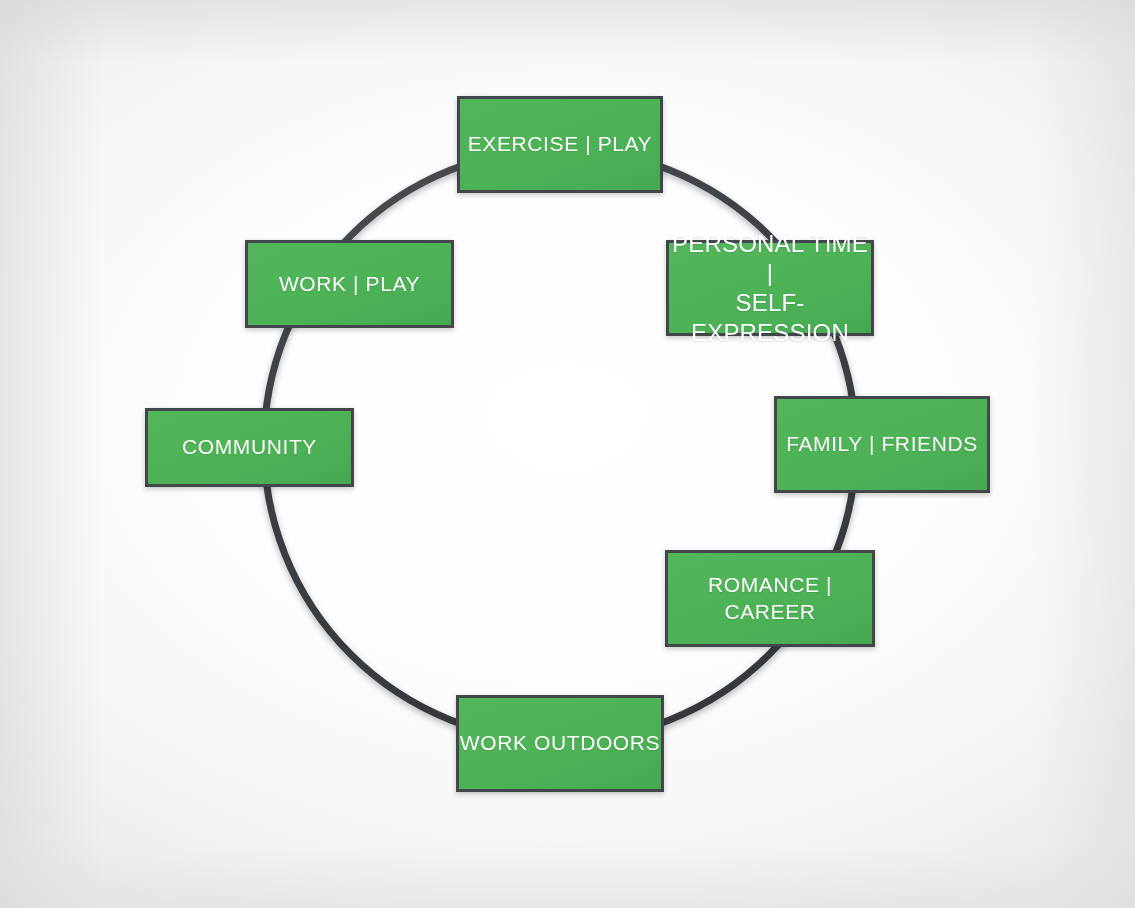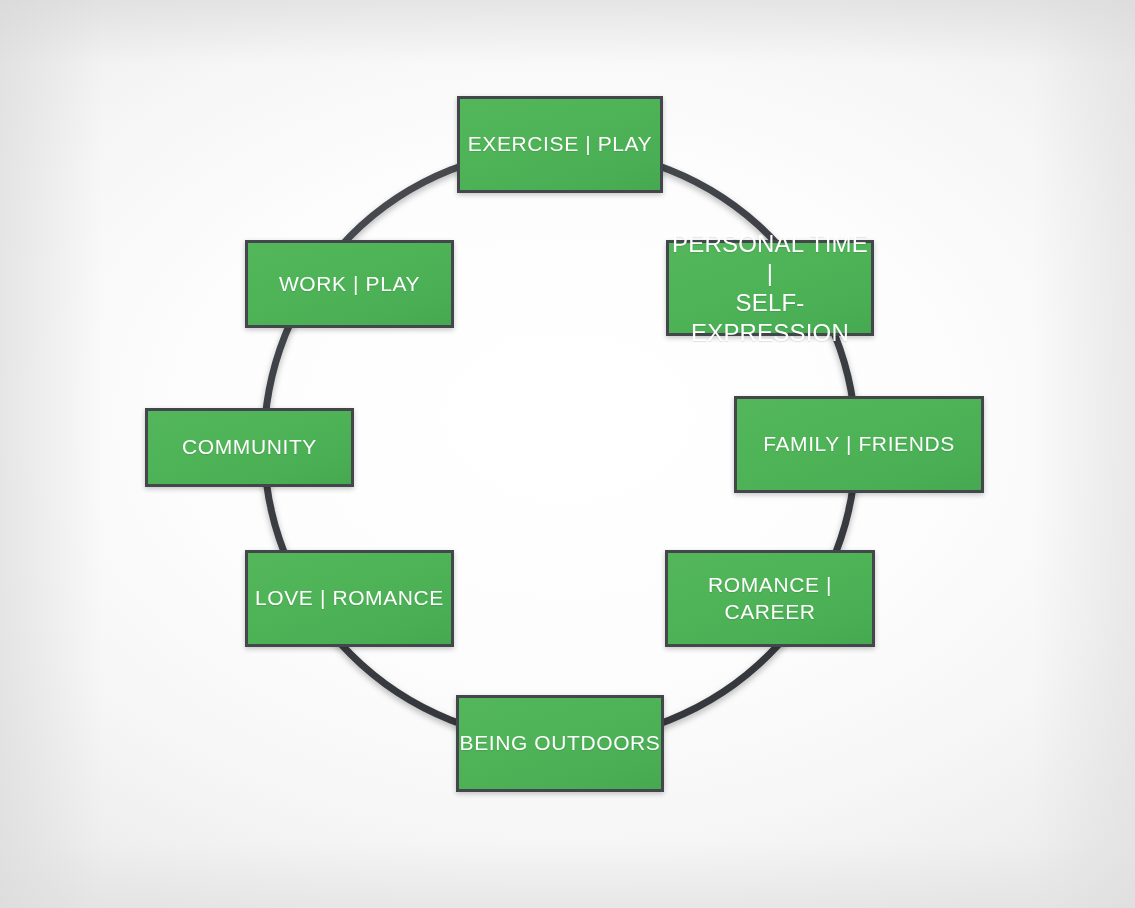--- a/index.html
+++ b/index.html
@@ -90,35 +90,32 @@
 
   <div class="node" style="left:457px; top:96px; width:206px; height:97px;">
     <span class="node-label">EXERCISE  |  PLAY</span>
   </div>
 
   <div class="node two-line" style="left:666px; top:240px; width:208px; height:96px;">
     <span class="node-label">PERSONAL TIME |
 SELF-EXPRESSION</span>
   </div>
 
-  <div class="node" style="left:734px; top:396px; width:250px; height:97px;">
+  <div class="node" style="left:774px; top:396px; width:216px; height:97px;">
     <span class="node-label">FAMILY  |  FRIENDS</span>
   </div>
 
   <div class="node" style="left:665px; top:550px; width:210px; height:97px;">
     <span class="node-label">ROMANCE | CAREER</span>
   </div>
 
   <div class="node" style="left:456px; top:695px; width:208px; height:97px;">
-    <span class="node-label">BEING OUTDOORS</span>
+    <span class="node-label">WORK OUTDOORS</span>
   </div>
 
-  <div class="node" style="left:245px; top:550px; width:209px; height:97px;">
-    <span class="node-label">LOVE | ROMANCE</span>
-  </div>
 
   <div class="node" style="left:145px; top:396px; width:209px; height:79px;margin-top:12px;">
     <span class="node-label">COMMUNITY</span>
   </div>
 
   <div class="node" style="left:245px; top:240px; width:209px; height:88px;">
     <span class="node-label">WORK | PLAY</span>
   </div>
 
 </div>

